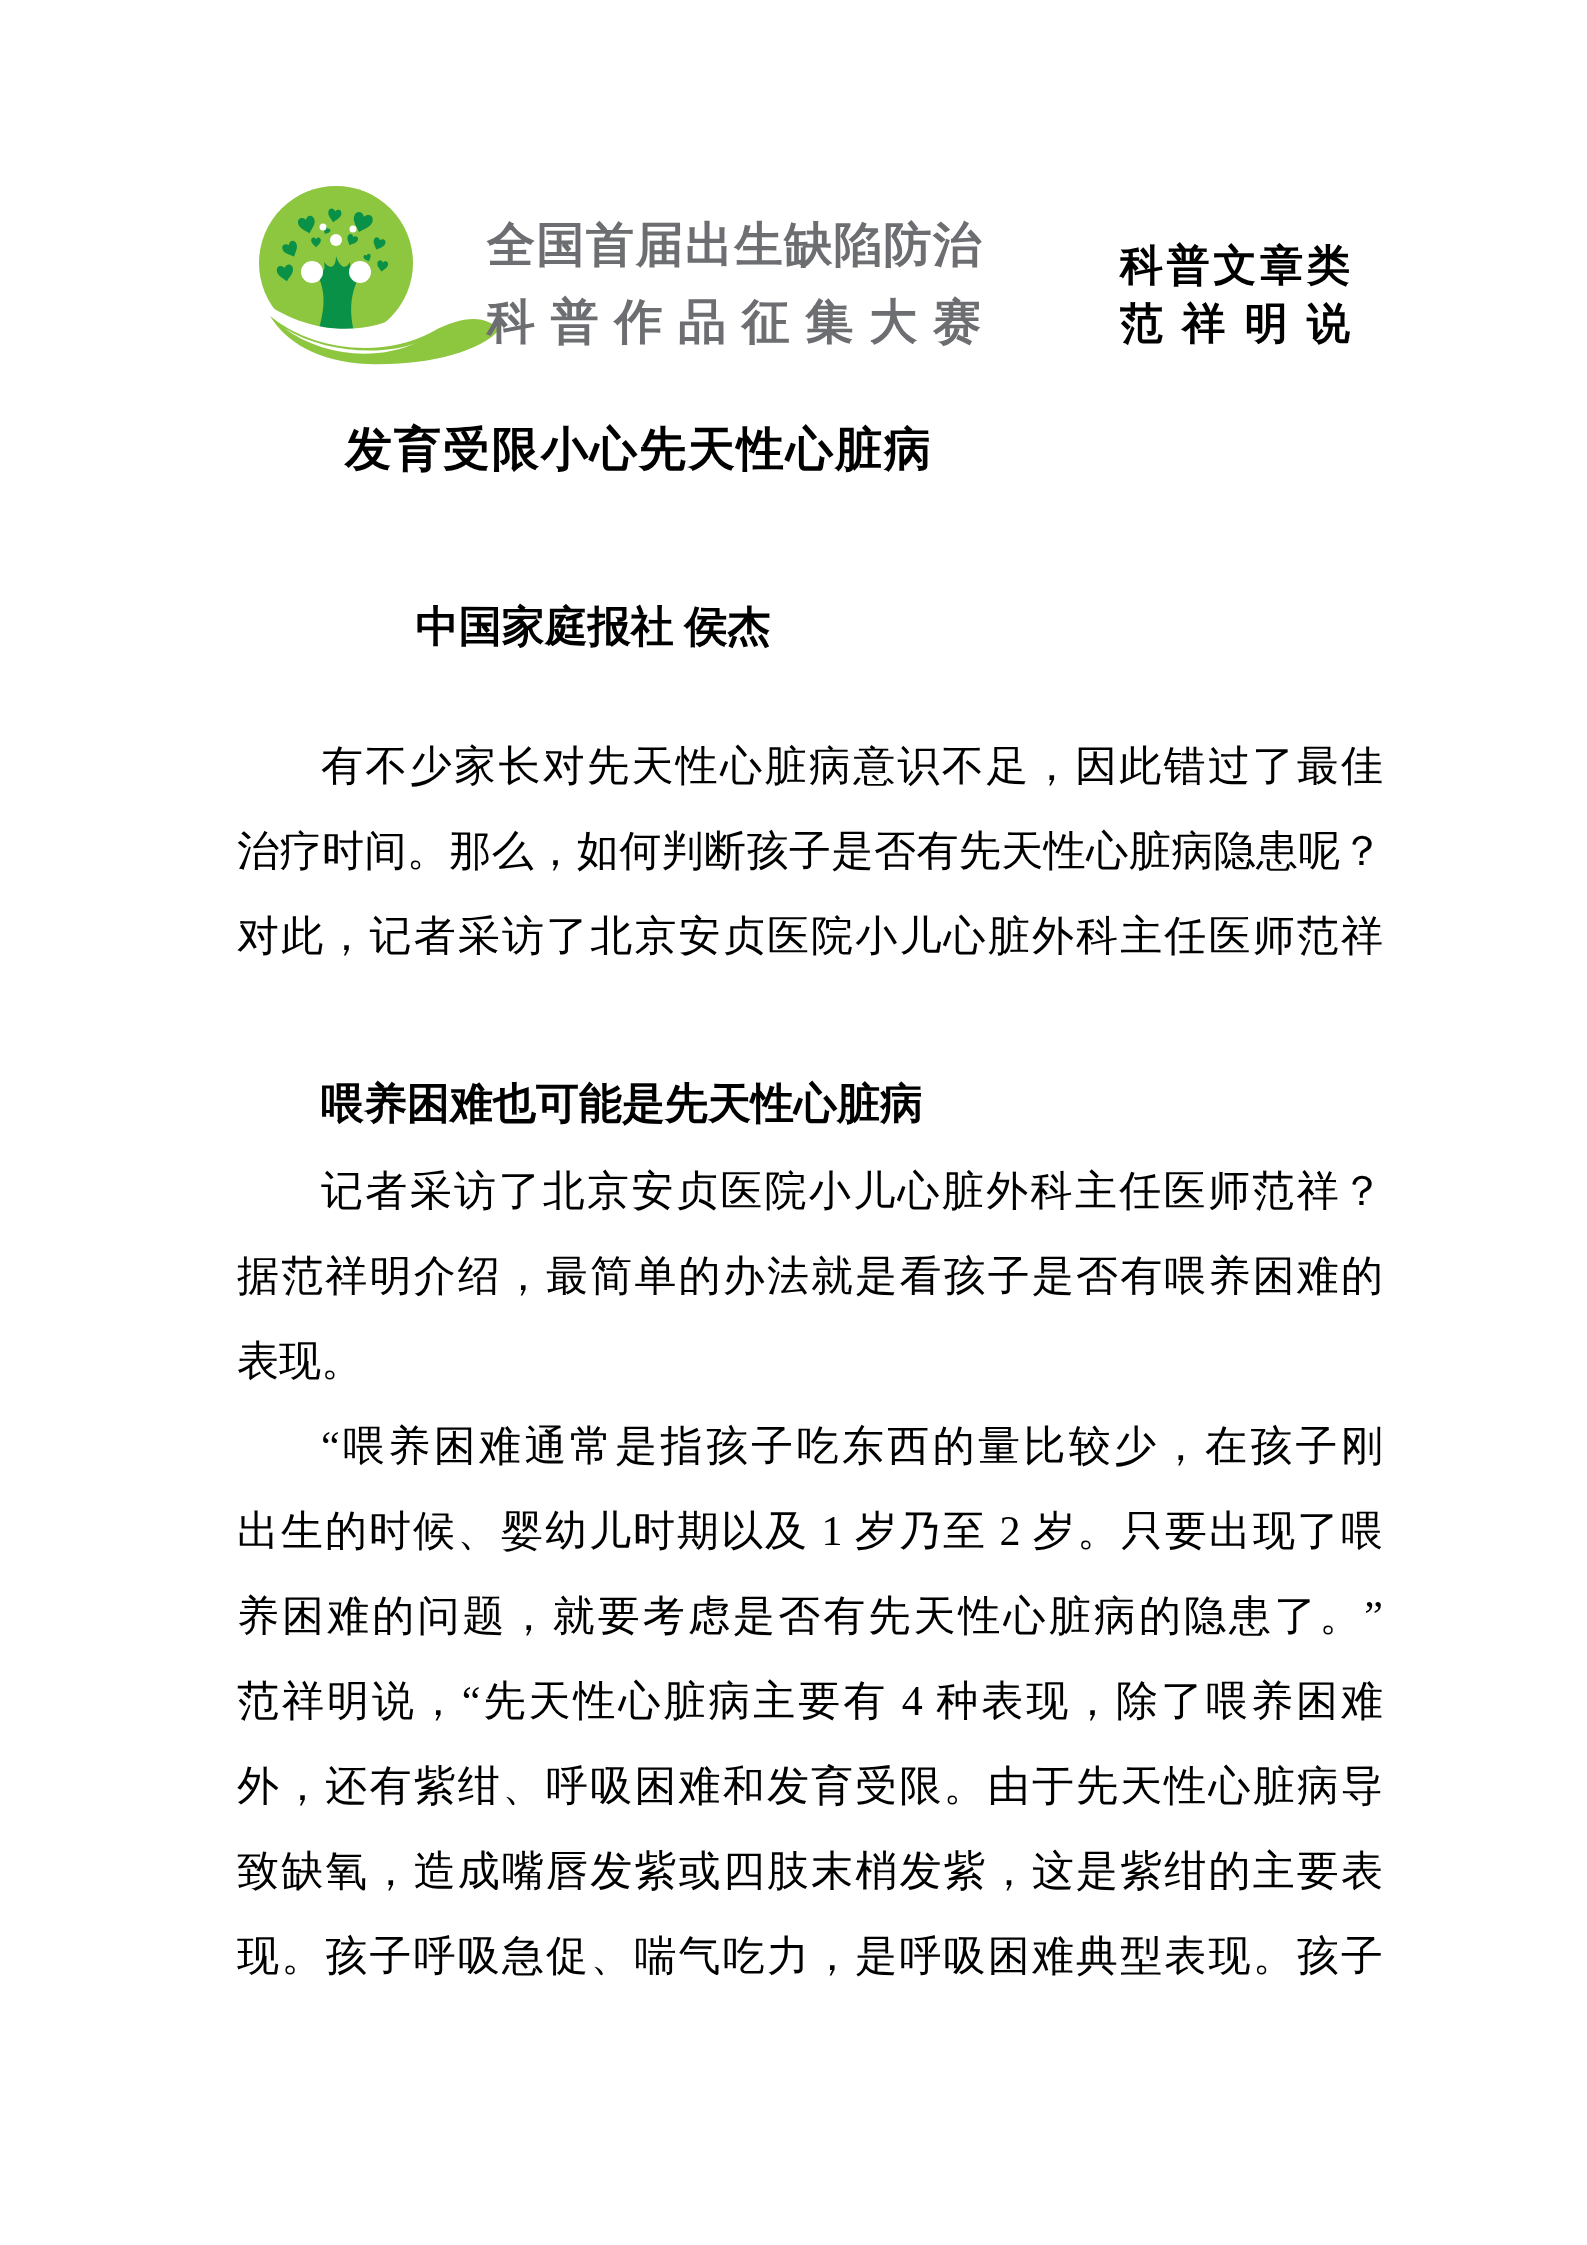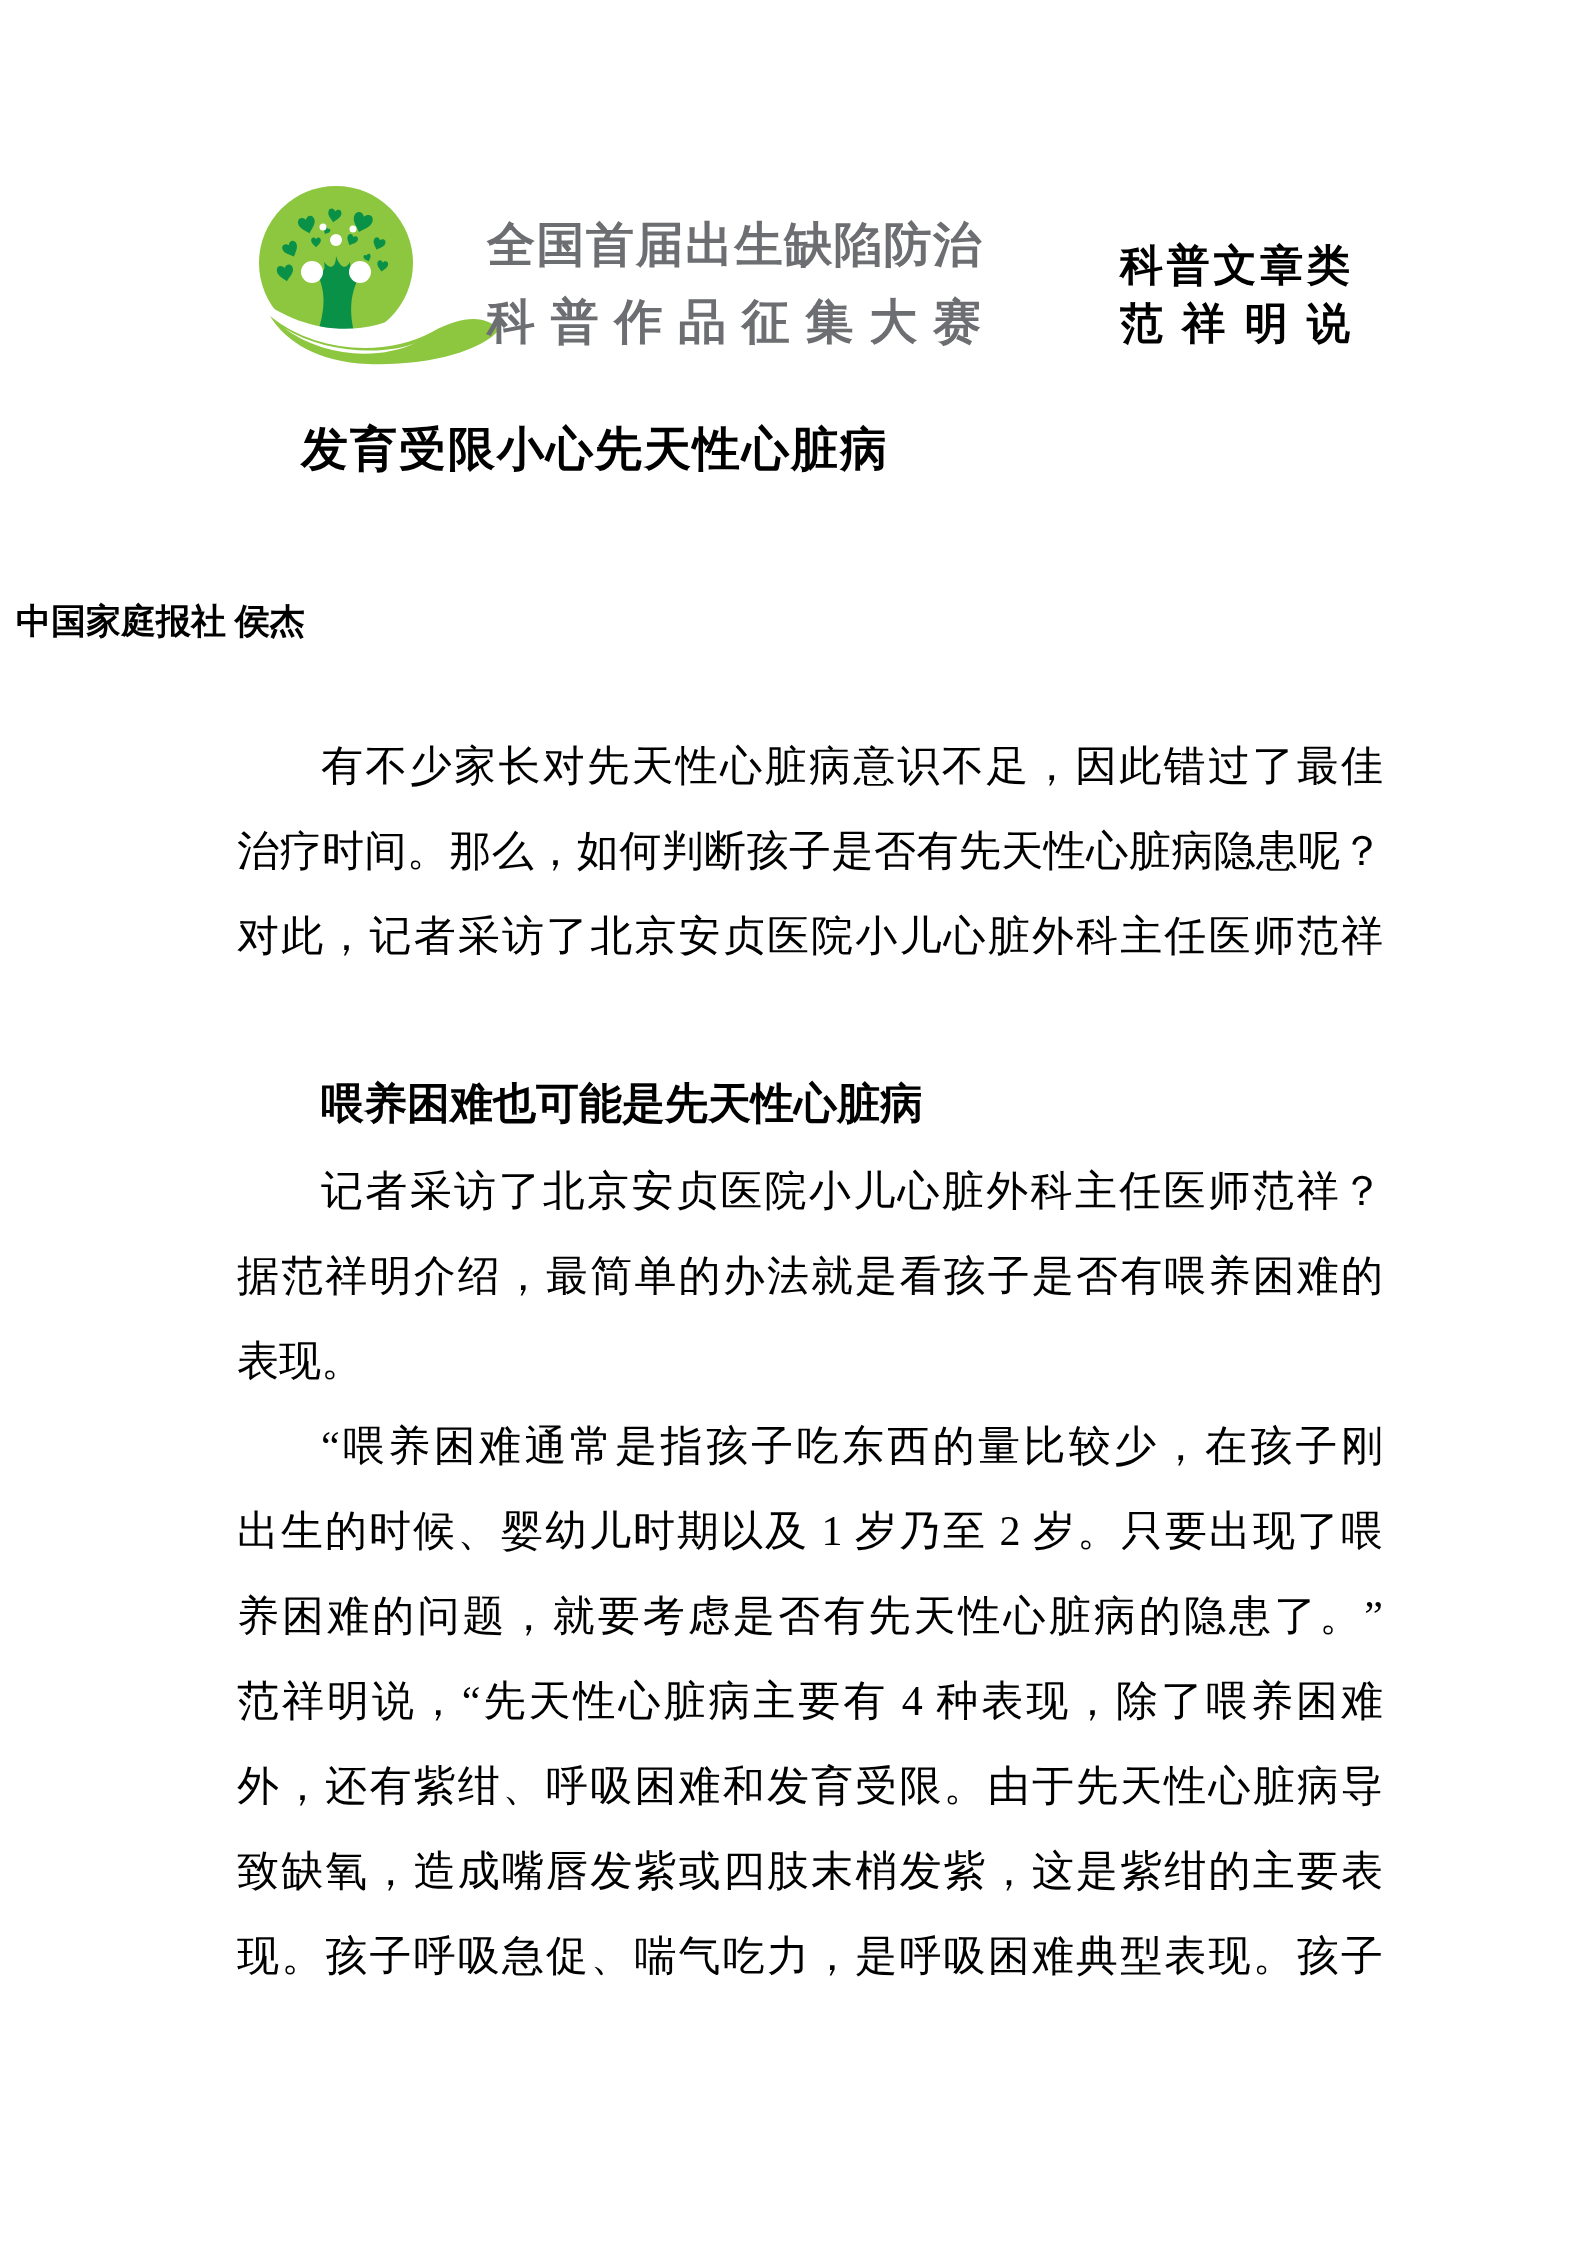--- a/index.html
+++ b/index.html
@@ -23,25 +23,25 @@
   
   .corner{
     position:absolute;left:1120px;top:236px;width:230px;
     font-weight:bold;font-size:43px;line-height:58px;
     font-family:"DejaVu Serif","Liberation Serif",serif;
   }
   .corner .jline{text-align:justify;text-align-last:justify;}
   
   .title{
     position:absolute;left:0;top:418px;width:1190px;
-    text-align:center;font-size:47px;font-weight:bold;letter-spacing:2px;
+    text-align:center;font-size:47px;font-weight:bold;letter-spacing:2px;padding-left:44px;
   }
   .byline{
     position:absolute;left:0;top:598px;width:1186px;
-    text-align:left;font-size:35px;font-weight:bold;margin-left:16px;
+    text-align:center;font-size:43px;font-weight:bold;
   }
   
   .body-block{
     position:absolute;left:237px;top:724px;width:1146px;
     font-size:42px;line-height:85px;
   }
   .line{text-align:left;}
   .line.full{text-align:justify;text-align-last:justify;}
   .line.indent{text-indent:84px;}
   .spacer{height:85px;}

